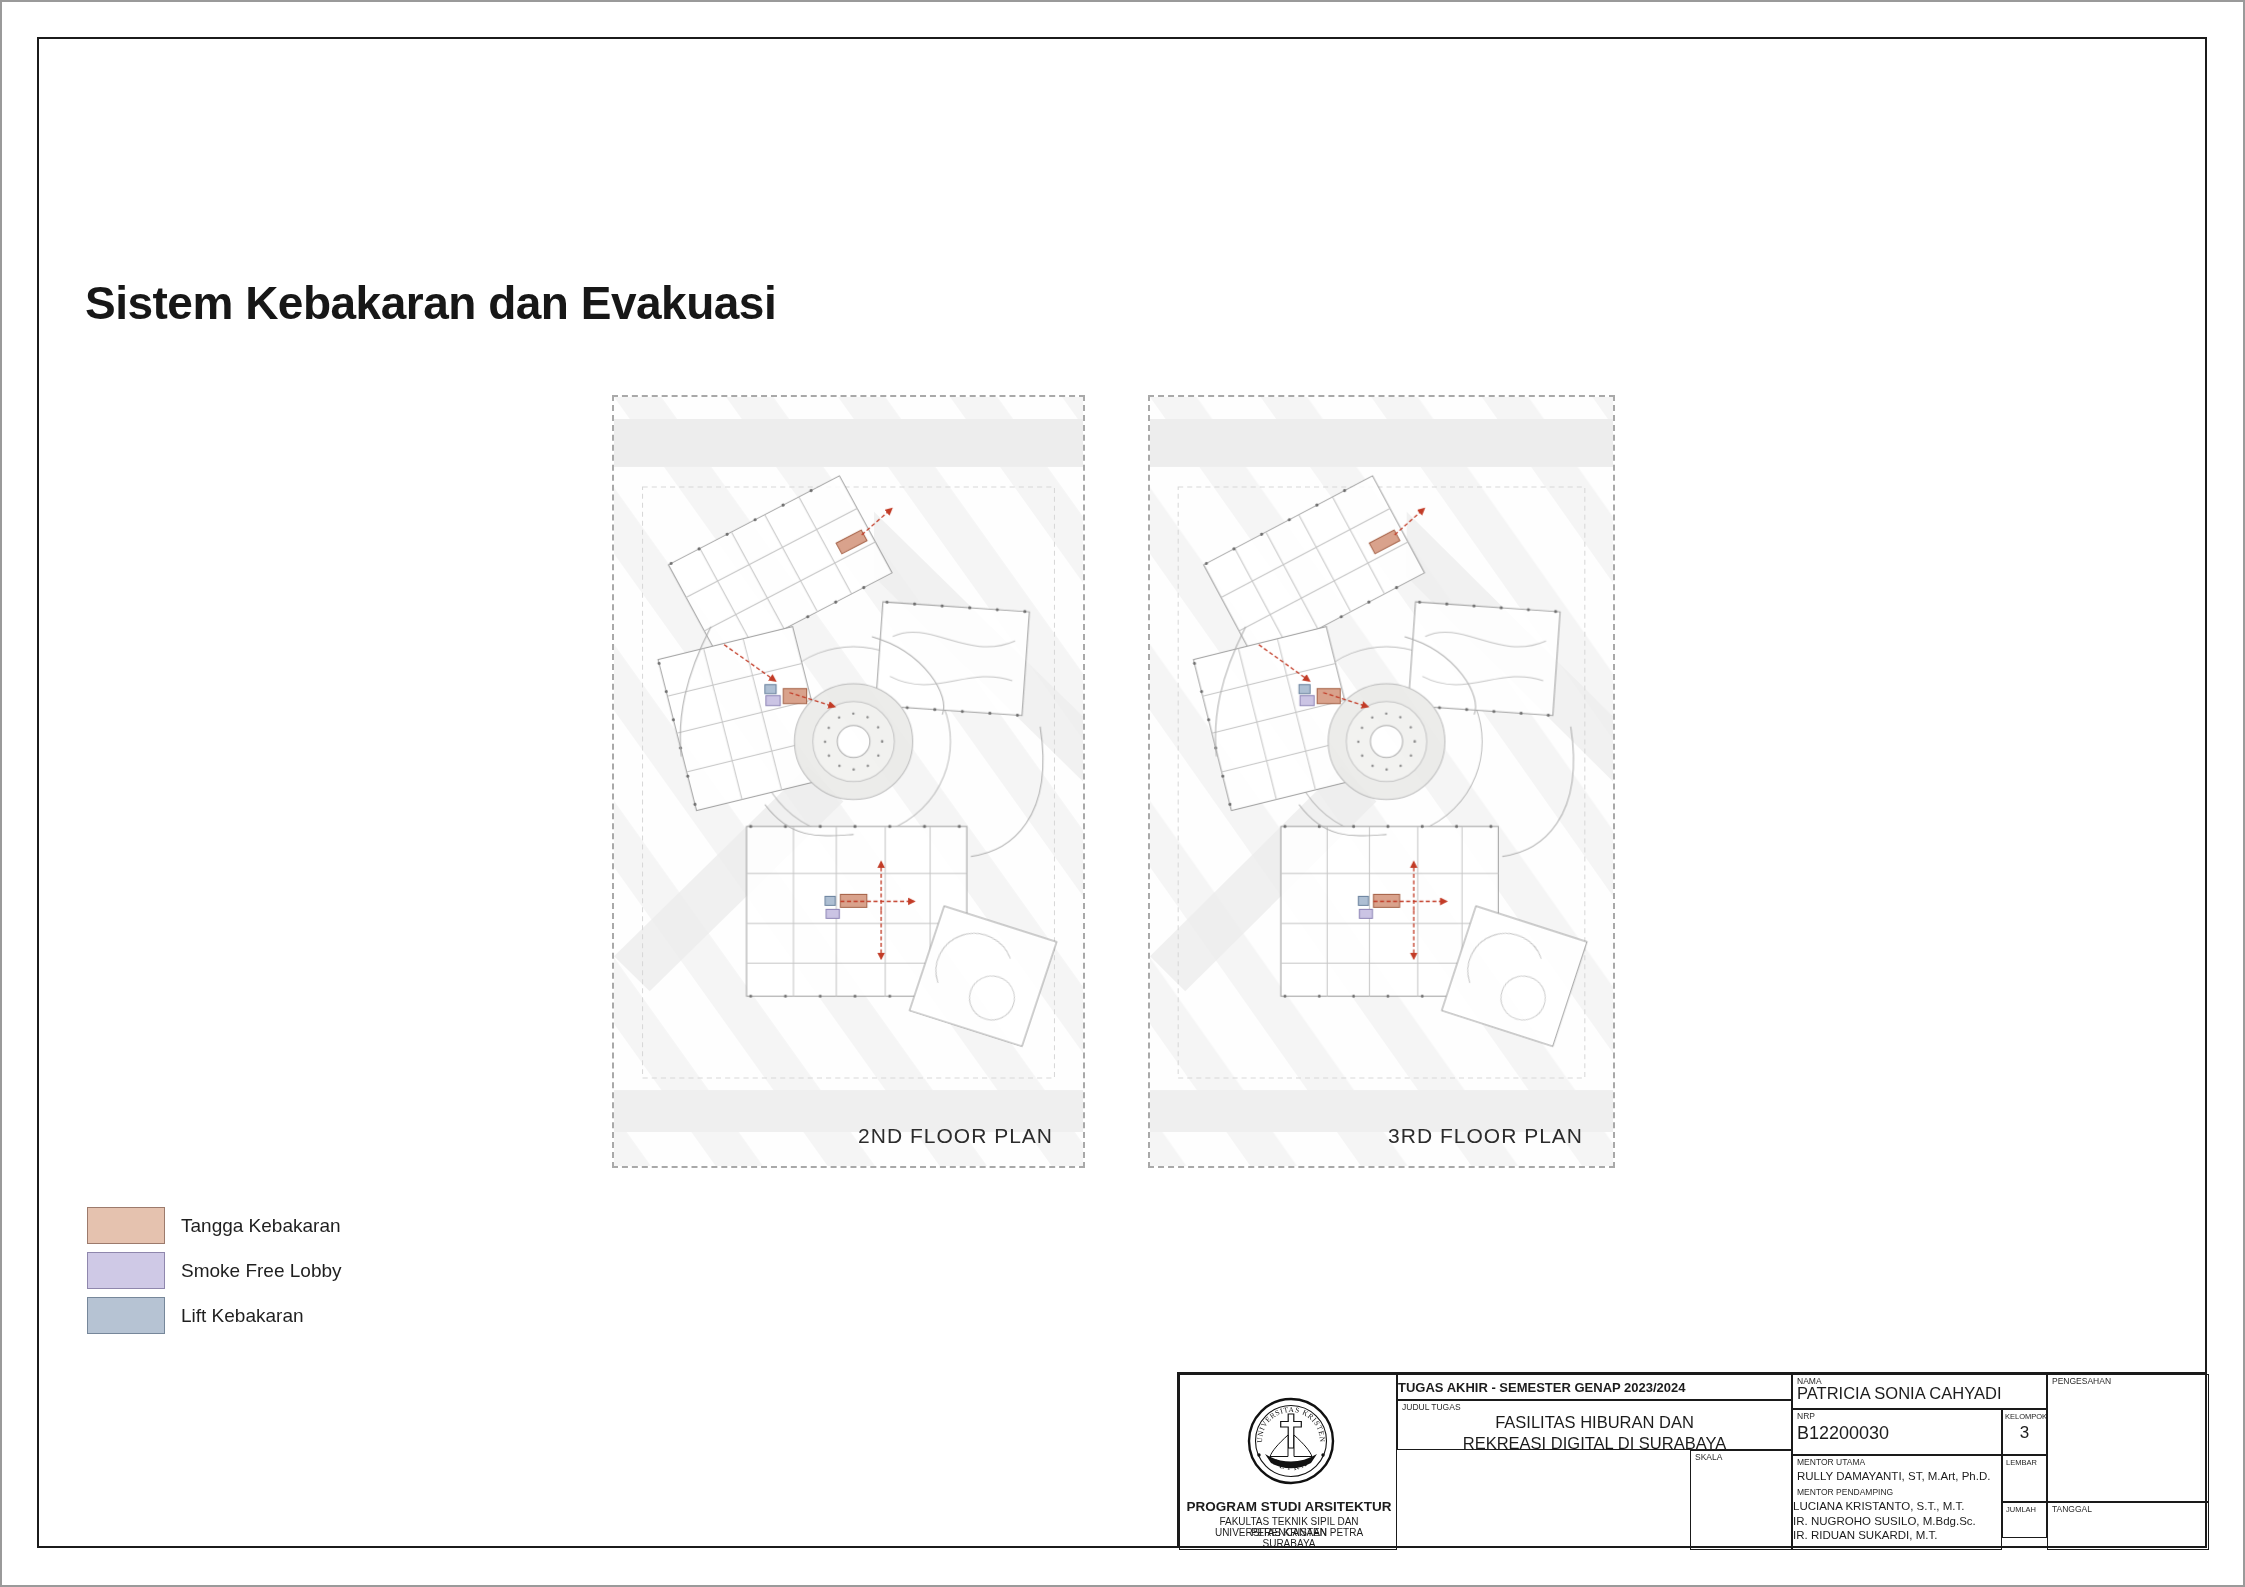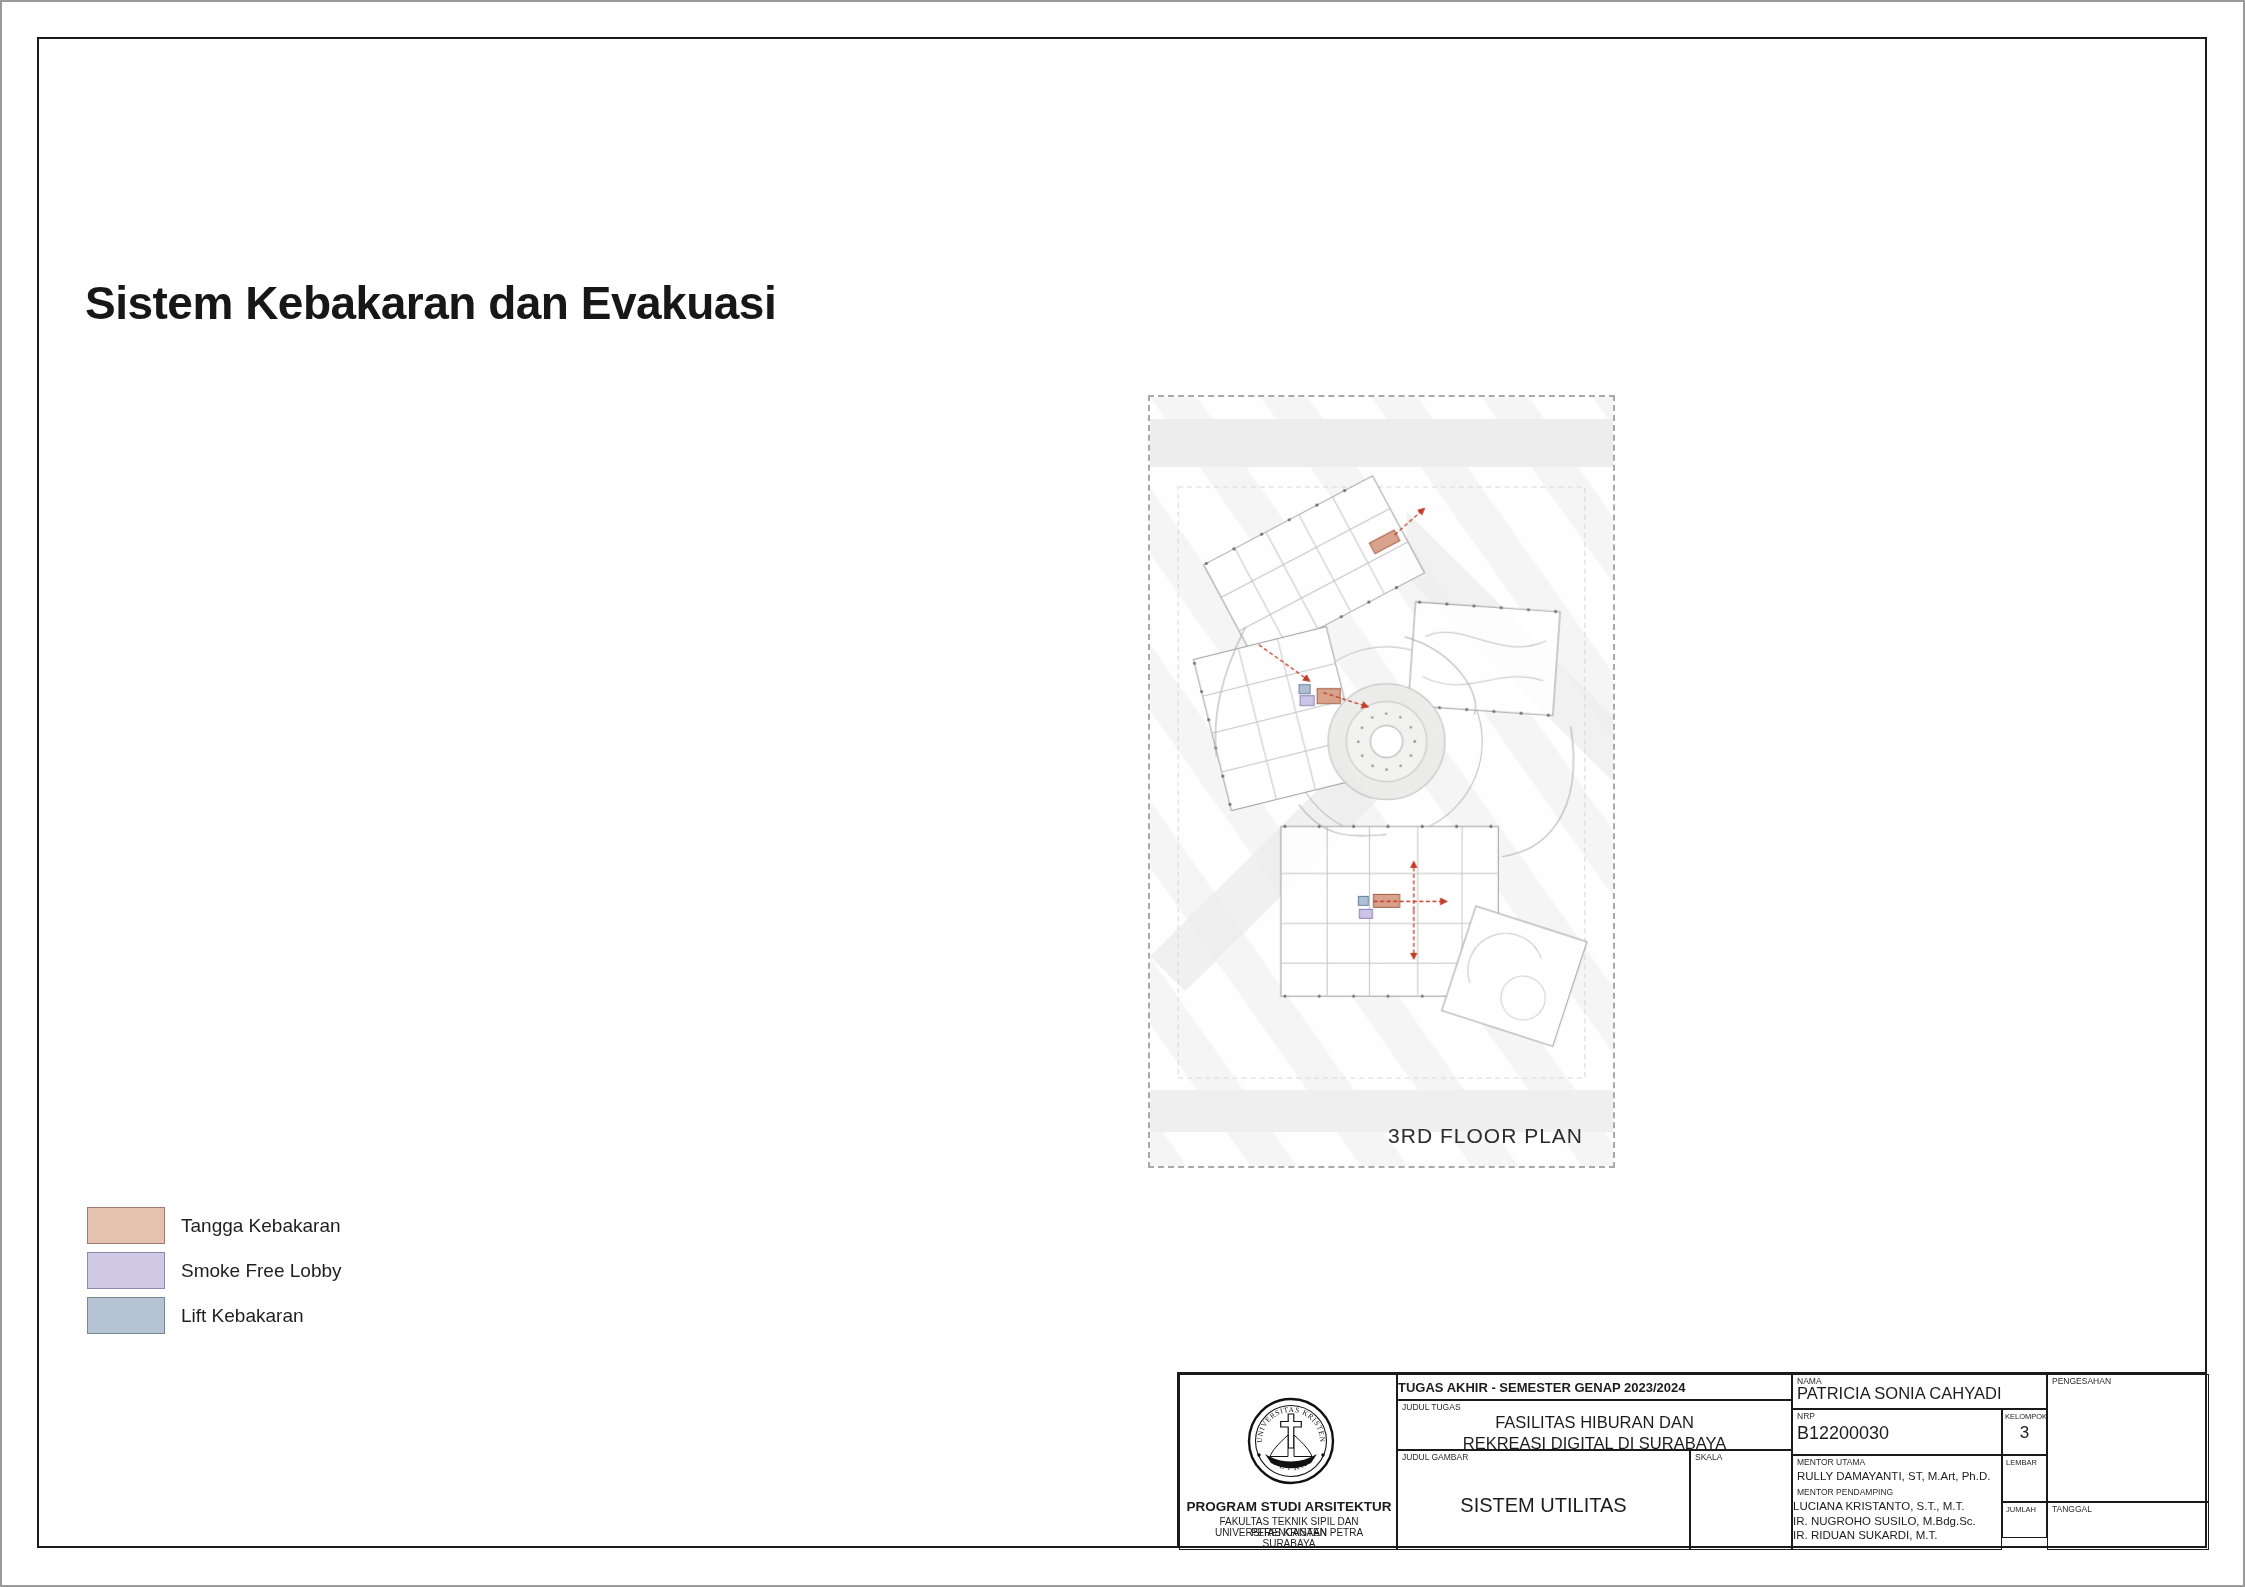--- a/index.html
+++ b/index.html
@@ -183,20 +183,30 @@
 
       <g id="fan" opacity="0.7">
         <circle cx="330" cy="575" r="95" fill="#f5f5f5" stroke="#dcdcdc"></circle>
         <path d="M250,520 A100,100 0 0 0 405,610" fill="none" stroke="#d8d8d8"></path>
         <path d="M265,500 A90,90 0 0 0 400,580" fill="none" stroke="#d8d8d8"></path>
       </g>
     </defs>
   </svg>
 
 
+  <div class="panel p2">
+    <svg viewBox="0 0 460 770" preserveAspectRatio="none">
+      <use href="#floor-bg"></use>
+        <g opacity="0.85">
+          <use href="#bldg"></use>
+        </g>
+        <use href="#marks"></use>
+    </svg>
+    <div class="panel-label">2ND FLOOR PLAN</div>
+  </div>
 
   <div class="panel p3">
     <svg viewBox="0 0 460 770" preserveAspectRatio="none">
       <use href="#floor-bg"></use>
         <g opacity="0.85">
           <use href="#bldg"></use>
         </g>
         <use href="#marks"></use>
     </svg>
     <div class="panel-label">3RD FLOOR PLAN</div>
@@ -248,24 +258,20 @@
     <div class="cell header-cell">
       <span>TUGAS AKHIR - SEMESTER GENAP 2023/2024</span>
     </div>
 
     <div class="cell jt-cell">
       <div class="cl">JUDUL TUGAS</div>
       <div class="jt-val">FASILITAS HIBURAN DAN</div>
       <div class="jt-val">REKREASI DIGITAL DI SURABAYA</div>
     </div>
 
-    <div class="cell jg-cell">
-      <div class="cl">JUDUL GAMBAR</div>
-      <div class="jg-val">SISTEM UTILITAS</div>
-    </div>
 
     <div class="cell skala-cell">
       <div class="cl">SKALA</div>
     </div>
 
     <div class="cell nama-cell">
       <div class="cl">NAMA</div>
       <div class="nama-val">PATRICIA SONIA CAHYADI</div>
     </div>
 

